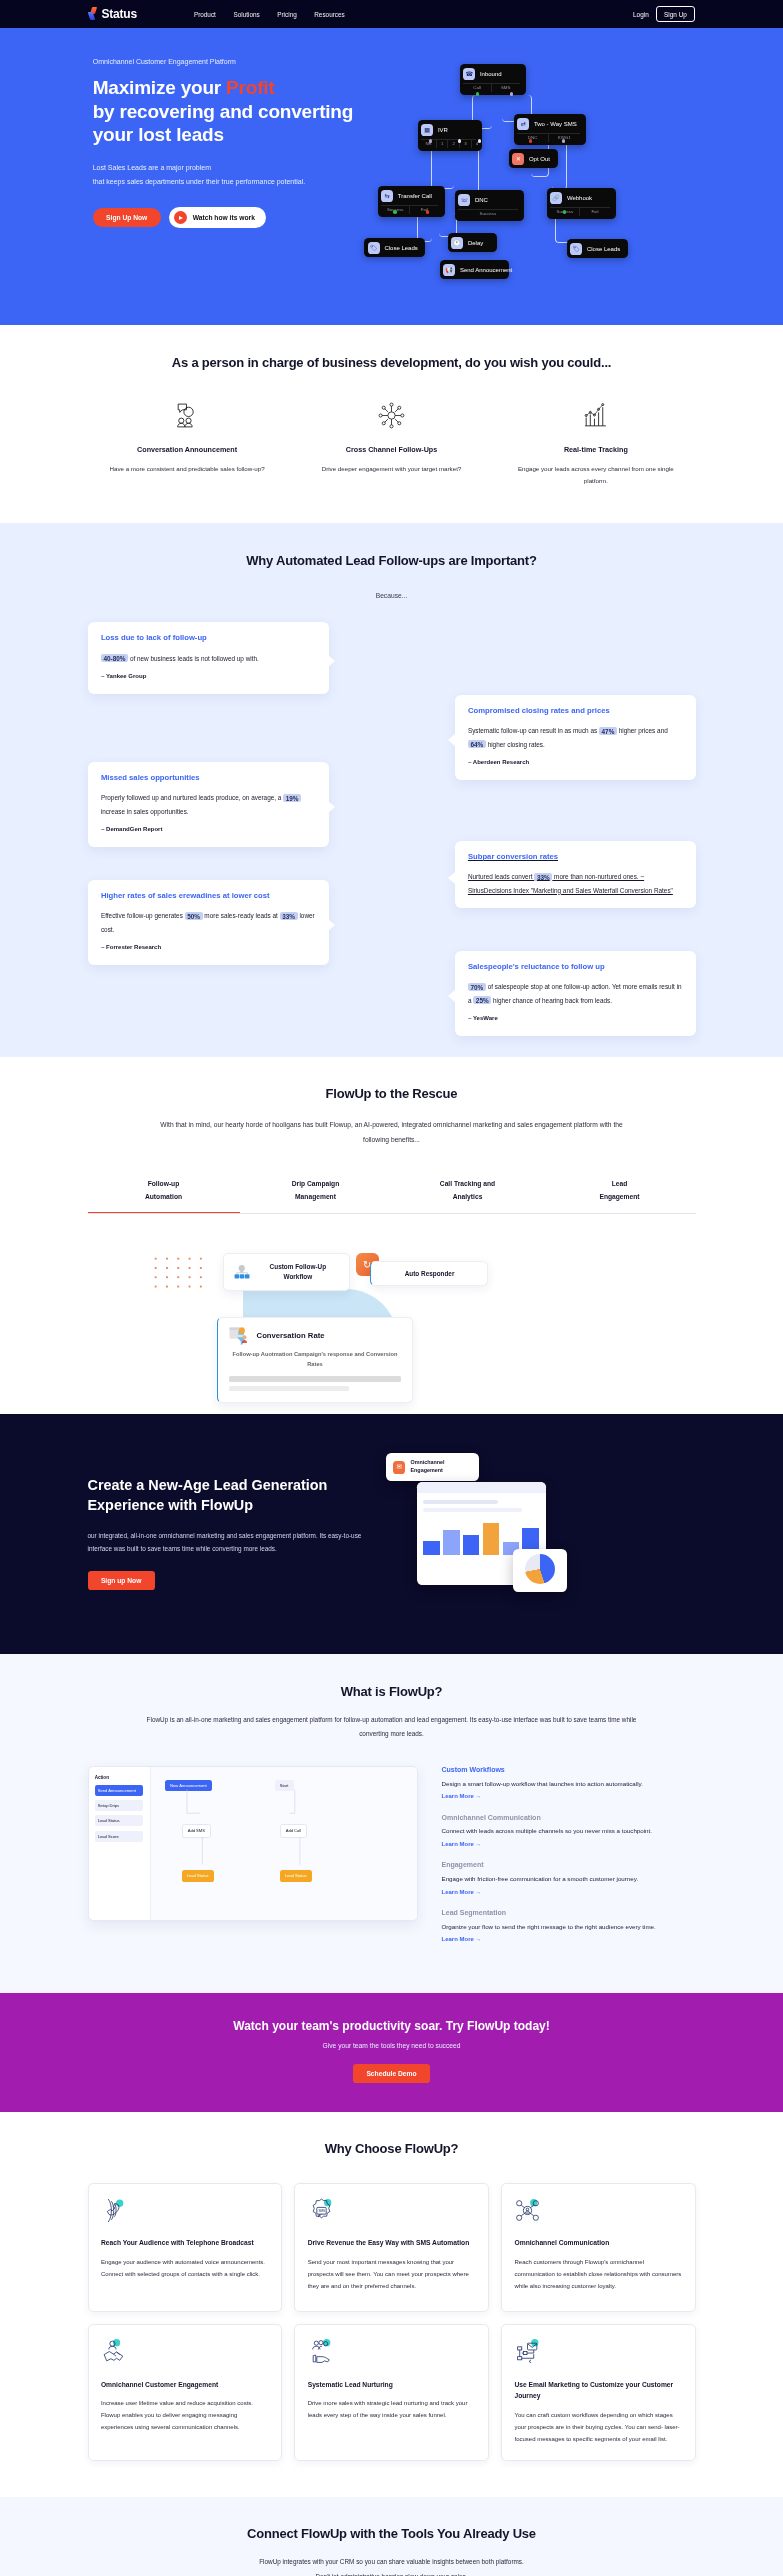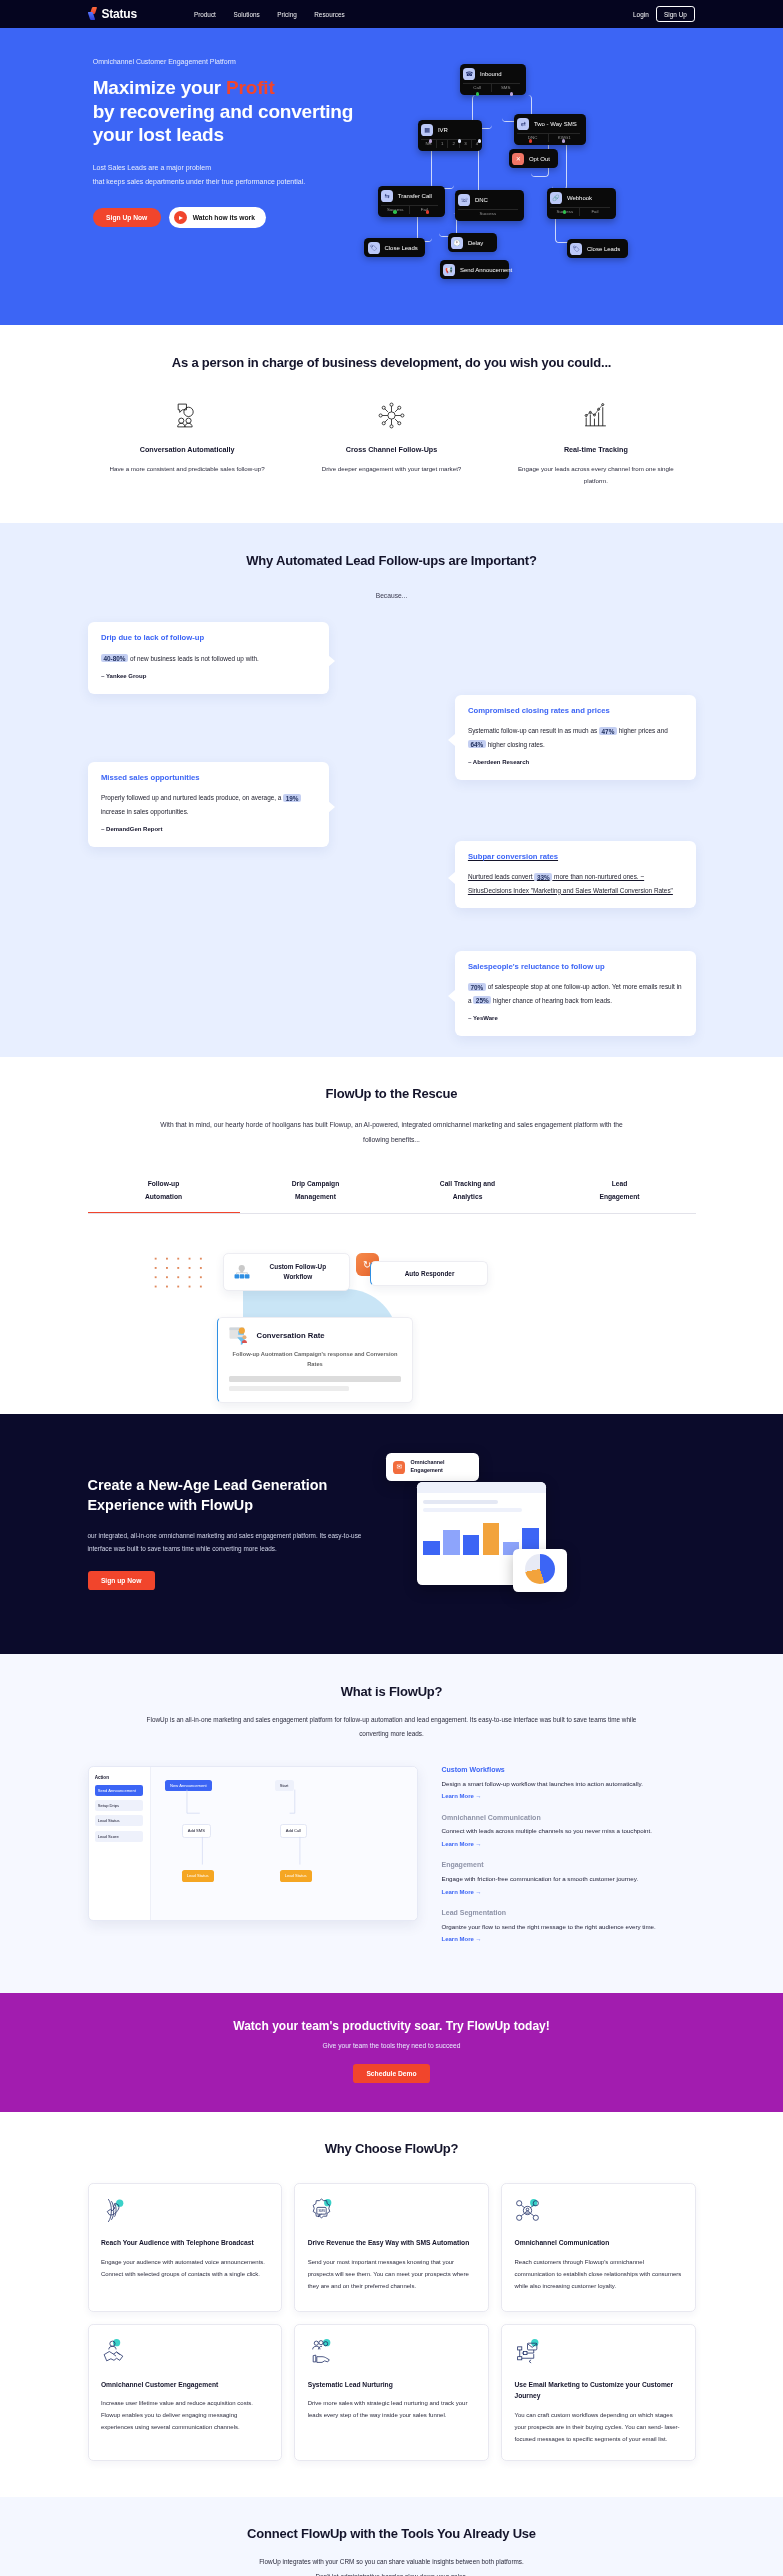--- a/index.html
+++ b/index.html
@@ -310,21 +310,21 @@
             <svg width="29" height="29" viewBox="0 0 56 56" fill="none" stroke="#111" stroke-width="1.6">
               <path d="M10 6h16v11H18l-5 5v-5h-3z"></path>
                 <circle cx="30" cy="21" r="9"></circle>
                 <path d="M27 22h.01M30 22h.01M33 22h.01"></path>
               <circle cx="16" cy="38" r="5"></circle>
                 <path d="M9 50c0-4 3-7 7-7s7 3 7 7z"></path>
               <circle cx="30" cy="38" r="5"></circle>
                 <path d="M23 50c0-4 3-7 7-7s7 3 7 7z"></path>
             </svg>
           </div>
-          <h3>Conversation Automatically</h3>
+          <h3>Conversation Announcement</h3>
           <p>Have a more consistent and predictable sales follow-up?</p>
         </div>
         <div class="wish-col">
           <div class="ico">
             <svg width="29" height="29" viewBox="0 0 56 56" fill="none" stroke="#111" stroke-width="1.5">
               <circle cx="28" cy="28" r="7"></circle>
               <circle cx="28" cy="7" r="3"></circle>
                 <circle cx="28" cy="49" r="3"></circle>
                 <circle cx="7" cy="28" r="3"></circle>
                 <circle cx="49" cy="28" r="3"></circle>
@@ -356,37 +356,42 @@
       </div>
     </div>
   </div>
 
   <div class="why">
     <div class="inner">
       <div class="h2">Why Automated Lead Follow-ups are Important?</div>
       <div class="because">Because...</div>
       <div class="stats">
         <div class="bubble L" style="left:0;top:5.2px;">
-          <h4>Drip due to lack of follow-up</h4>
+          <h4>Loss due to lack of follow-up</h4>
           <p><span class="hl">40-80%</span><span> of new business leads is not followed up with.</span>
           <span class="src">~ Yankee Group</span></p>
         </div>
         <div class="bubble R" style="right:0;top:78px;">
           <h4>Compromised closing rates and prices</h4>
           <p><span>Systematic follow-up can result in as much as </span><span class="hl">47%</span><span> higher prices and </span><span class="hl">64%</span><span> higher closing rates.</span>
           <span class="src">~ Aberdeen Research</span></p>
         </div>
         <div class="bubble L" style="left:0;top:145px;">
           <h4>Missed sales opportunities</h4>
           <p><span>Properly followed up and nurtured leads produce, on average, a </span><span class="hl">19%</span><span> increase in sales opportunities.</span>
           <span class="src">~ DemandGen Report</span></p>
         </div>
         <div class="bubble R" style="right:0;top:224px;text-decoration:underline;">
           <h4>Subpar conversion rates</h4>
           <p><span>Nurtured leads convert </span><span class="hl">33%</span><span> more than non-nurtured ones. ~ SiriusDecisions Index "Marketing and Sales Waterfall Conversion Rates"</span></p>
+        </div>
+        <div class="bubble L" style="left:0;top:263px;">
+          <h4>Higher rates of sales erewadines at lower cost</h4>
+          <p><span>Effective follow-up generates </span><span class="hl">50%</span><span> more sales-ready leads at </span><span class="hl">33%</span><span> lower cost.</span>
+          <span class="src">~ Forrester Research</span></p>
         </div>
         <div class="bubble R" style="right:0;top:334px;">
           <h4>Salespeople's reluctance to follow up</h4>
           <p><span class="hl">70%</span><span> of salespeople stop at one follow-up action. Yet more emails result in a </span><span class="hl">25%</span><span> higher chance of hearing back from leads.</span>
           <span class="src">~ YesWare</span></p>
         </div>
       </div>
     </div>
   </div>
 

